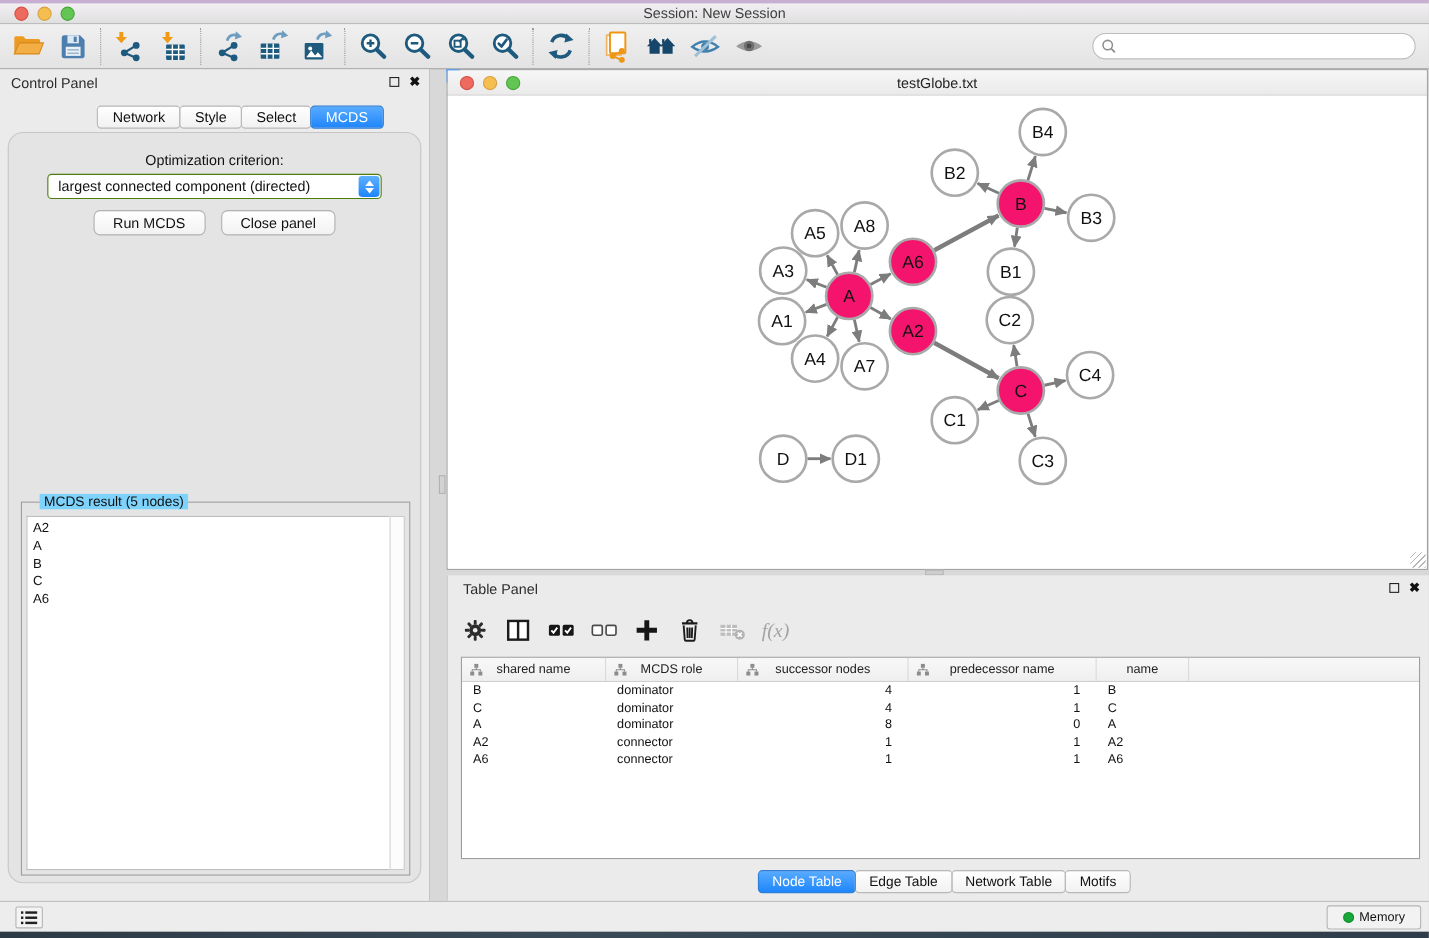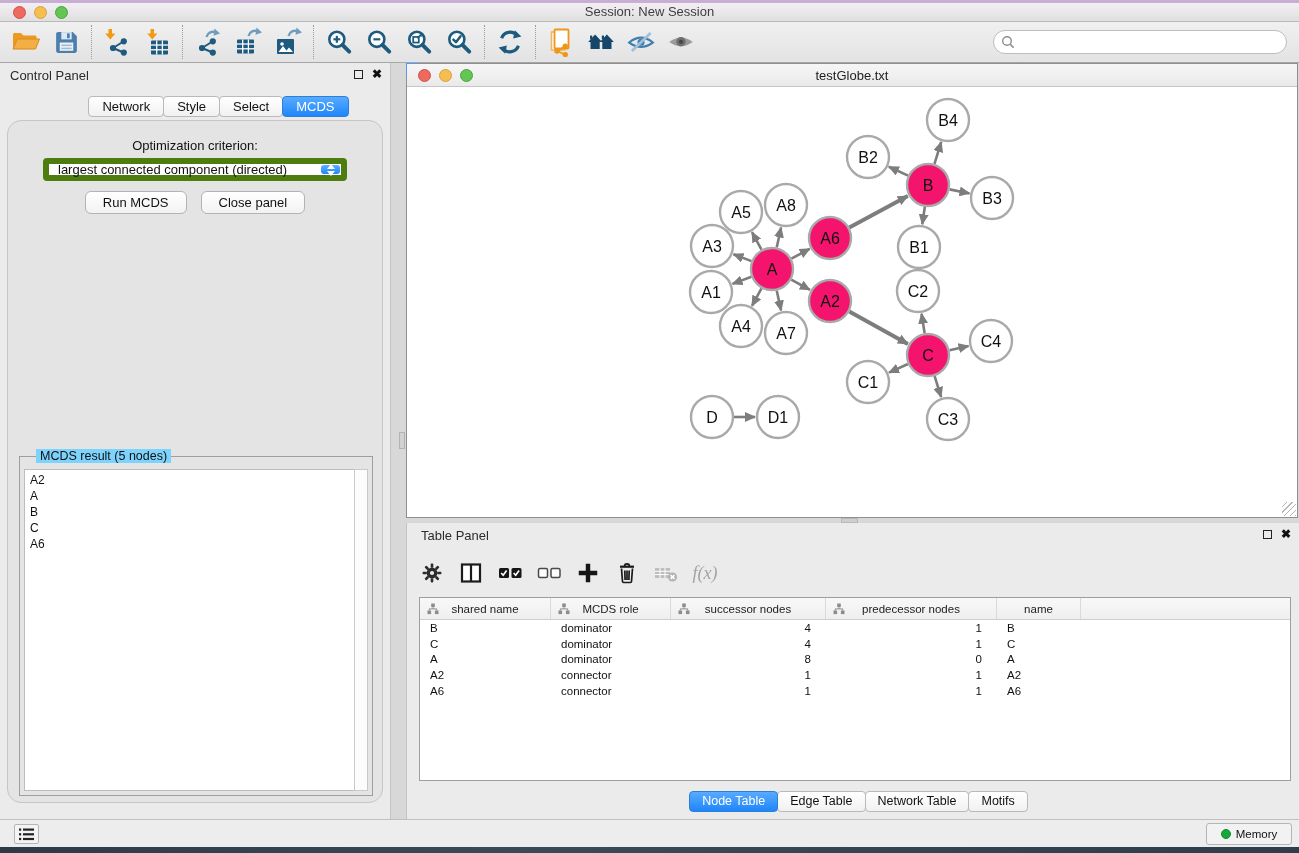--- a/index.html
+++ b/index.html
@@ -42,21 +42,21 @@
   .seg-tab { height:21px; line-height:19px; padding:0 13px;
     background:linear-gradient(#fff,#f1f1f1); border:1px solid #b9b9b9; font-size:13px;
     color:#111; margin-left:-1px; border-radius:4px; position:relative; cursor:default; }
   .seg-tab.active { background:linear-gradient(#58abff,#1f86fb); color:#fff;
     border-color:#2d7ed6; z-index:2; }
   .cp-content { position:absolute; top:57px; left:7px; right:7px; bottom:16px;
     background:#e4e4e4; border:1px solid #c6c6c6; border-radius:14px; }
   .opt-label { position:absolute; top:17px; left:0; right:0; text-align:center;
     font-size:13px; color:#111; }
   .dropdown { position:absolute; top:37px; left:35px; right:35px; height:23px;
-    background:#fff; border:6px solid #4d7c0f; border-radius:4px; font-size:13px;
+    background:#fff; border:1px solid #4d7c0f; border-radius:4px; font-size:13px;
     color:#111; display:flex; align-items:center; padding-left:9px; }
   .dd-stepper { position:absolute; right:1px; top:1px; bottom:1px; width:19px;
     border-radius:3px; background:linear-gradient(#5fb0ff,#1f86fb);
     display:flex; flex-direction:column; align-items:center; justify-content:center; gap:2px; }
   .dd-up { width:0; height:0; border-left:4px solid transparent; border-right:4px solid transparent;
     border-bottom:5px solid #fff; }
   .dd-down { width:0; height:0; border-left:4px solid transparent; border-right:4px solid transparent;
     border-top:5px solid #fff; }
   .btn-row { position:absolute; top:70px; left:0; right:0; display:flex;
     justify-content:center; gap:14px; }
@@ -597,21 +597,21 @@
         </div>
         <div class="th" style="width: 171px;">
           <svg width="12" height="12" viewBox="0 0 12 12">
             <g fill="#8c8c8c">
               <rect x="4.2" y="0.5" width="3.6" height="3.6"></rect>
               <rect x="0.5" y="7.5" width="3.6" height="3.6"></rect>
               <rect x="7.9" y="7.5" width="3.6" height="3.6"></rect>
             </g>
             <path d="M6 4.3 v1.6 M2.3 7.4 V5.9 h7.4 v1.5" stroke="#8c8c8c" fill="none" stroke-width="1"></path>
           </svg>
-          <span>predecessor nodes</span>
+          <span>predecessor name</span>
         </div>
         <div class="th" style="width: 84px;">
           <span>name</span>
         </div>
         <div class="th" style="flex: 1 1 0%; border-right: none;"></div>
       </div>
     <div class="tbody">
         <div class="tr">
           <div class="td" style="width: 131px; padding-left: 10px;">B</div>
           <div class="td" style="width: 120px; padding-left: 10px;">dominator</div>

